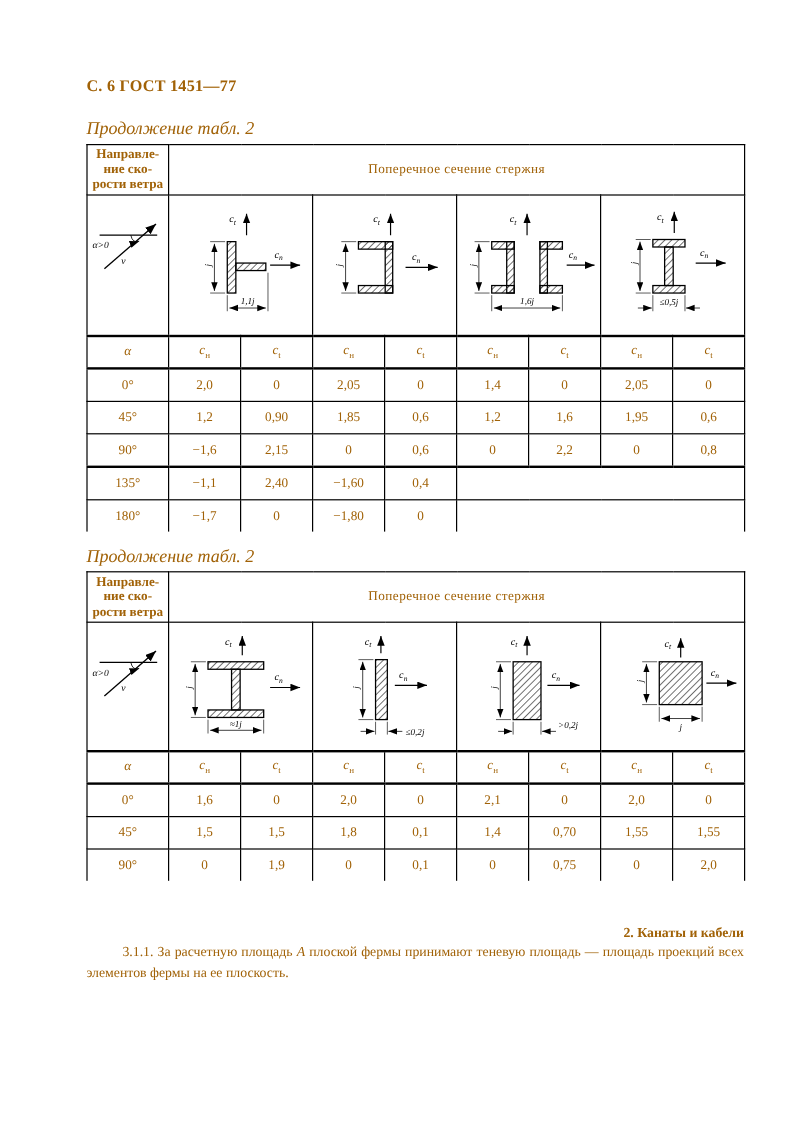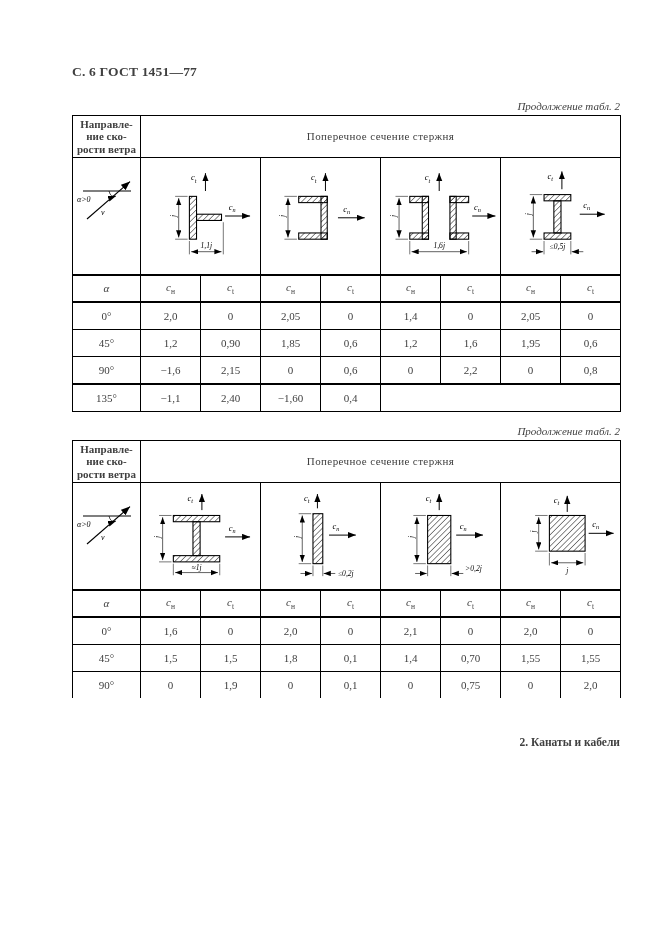--- a/index.html
+++ b/index.html
@@ -1,22 +1,22 @@
 <!DOCTYPE html>
 <html><head>
 <meta charset="utf-8">
 <style>
   html,body{margin:0;padding:0;background:#9a9a9a;}
   .sheet{
     position:relative; width:661px; height:936px; background:#ffffff;
     box-sizing:border-box; padding:64px 41px 0 72px;
-    font-family:"Liberation Serif","DejaVu Serif",serif; color:#404040;
+    font-family:"Liberation Serif","DejaVu Serif",serif; color:#a16207;
   }
   .pg-header{font-weight:bold; font-size:13.5px; letter-spacing:.2px;}
-  .cont-note{font-style:italic; font-size:11px; text-align:right; margin-top:20px; margin-bottom:3px;}
+  .cont-note{font-style:italic; font-size:15px; margin-top:20px; margin-bottom:3px;}
   .cont-note.second{margin-top:13px;}
 
   table.gt{border-collapse:collapse; table-layout:fixed; width:548px;}
   table.gt td{
     border:1px solid #000; text-align:center; vertical-align:middle;
     font-size:11px; padding:0; line-height:1.15;
   }
   .col-dir{width:68px;} .col-v{width:60px;}
 
   td.dirhead{font-size:8.6px; line-height:1.25;font-weight:bold;}
@@ -222,20 +222,28 @@
       <td class="tl">0,8</td>
     </tr>
     <tr class="r-data">
       <td>135°</td>
       <td>−1,1</td>
       <td class="tl">2,40</td>
       <td>−1,60</td>
       <td class="tl">0,4</td>
       <td class="empty" colspan="4"></td>
     </tr>
+    <tr class="r-data ob">
+      <td>180°</td>
+      <td>−1,7</td>
+      <td class="tl">0</td>
+      <td>−1,80</td>
+      <td class="tl">0</td>
+      <td class="empty" colspan="4"></td>
+    </tr>
   </tbody>
     </table>
 
   <div class="cont-note second">Продолжение табл. 2</div>
 
   <table class="gt">
     <colgroup>
         <col class="col-dir">
         <col class="col-v">
         <col class="col-v">
@@ -380,14 +388,15 @@
       <td>0</td>
       <td class="tl">0,75</td>
       <td>0</td>
       <td class="tl">2,0</td>
     </tr>
   </tbody>
     </table>
 
   <div class="sec-title">2. Канаты и кабели</div>
 
+  <p class="para p311"><span>3.1.1. За расчетную площадь </span><i>А</i><span> плоской фермы принимают теневую площадь — площадь проекций всех элементов фермы на ее плоскость.</span></p>
 
 </div>
 
 </body></html>

